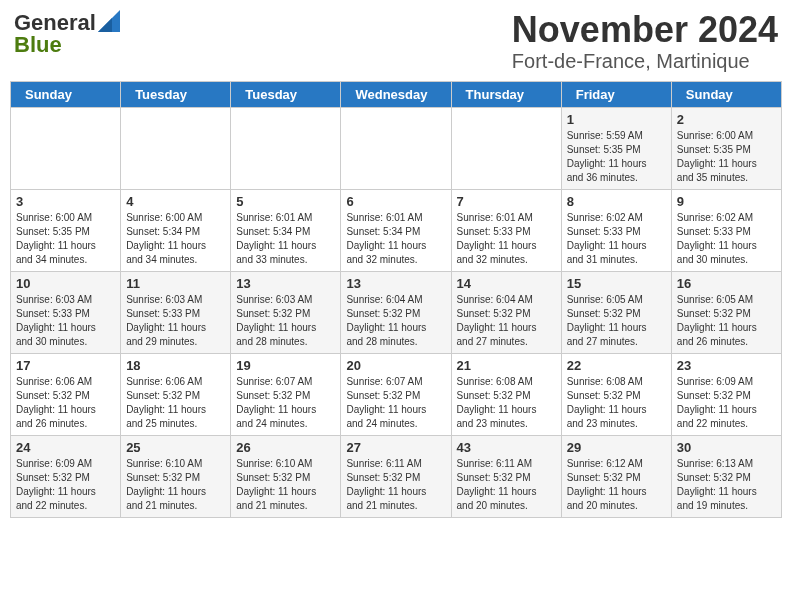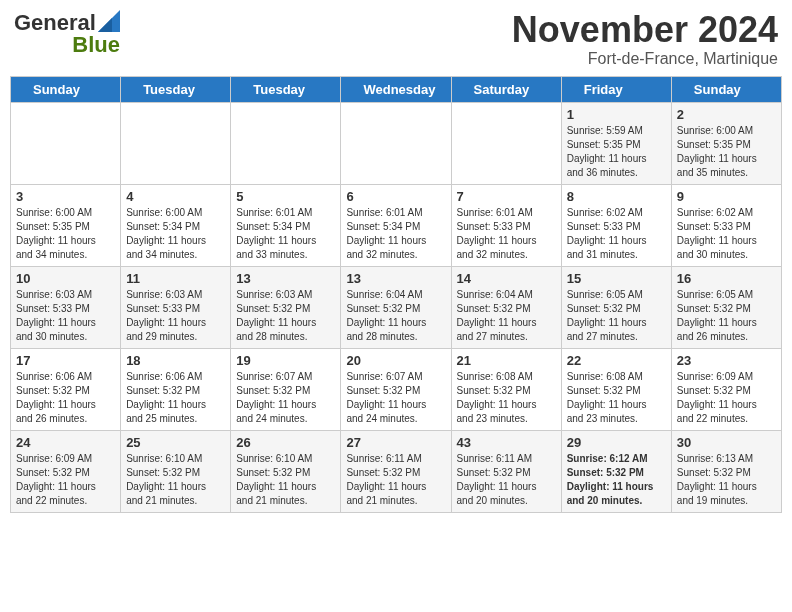--- a/index.html
+++ b/index.html
@@ -13,45 +13,45 @@
     .header {
       display: flex;
       justify-content: space-between;
       align-items: flex-start;
       margin-bottom: 8px;
       padding: 0 4px;
     }
     .logo {
       display: flex;
       flex-direction: column;
-      align-items: flex-end;
+      align-items: flex-start;
     }
     .title-area {
-      text-align: right;
+      text-align: left;
     }
     .month-title {
       font-size: 36px;
       font-weight: bold;
       color: #333;
       line-height: 1.1;
     }
     .location {
-      font-size: 16px;
+      font-size: 20px;
       color: #555;
     }
     .calendar {
       width: 100%;
       border-collapse: collapse;
       table-layout: fixed;
     }
     .calendar th {
       background-color: #2878c3;
       color: #fff;
       text-align: left;
-      padding: 5px 22px;
+      padding: 5px 14px;
       font-size: 13px;
       font-weight: bold;
       border: 1px solid #ccc;
     }
     .calendar td {
       border: 1px solid #ccc;
       vertical-align: top;
       padding: 4px 5px;
       height: 82px;
       font-size: 11px;
@@ -102,21 +102,21 @@
   </div>
 </div>
 
 <table class="calendar">
   <thead>
     <tr>
     <th>Sunday</th>
         <th>Tuesday</th>
         <th>Tuesday</th>
         <th>Wednesday</th>
-        <th>Saturday</th>
+        <th>Thursday</th>
         <th>Friday</th>
         <th>Sunday</th>
       </tr>
   </thead>
   <tbody id="calendar-body">
   <tr class="row-odd">
         <td class="empty-cell"></td>
         <td class="empty-cell"></td>
         <td class="empty-cell"></td>
         <td class="empty-cell"></td>
@@ -292,21 +292,21 @@
 Daylight: 11 hours and 21 minutes.</div>
         </td>
         <td>
           <span class="day-number">43</span>
           <div class="day-info" style="white-space: pre-line;">Sunrise: 6:11 AM
 Sunset: 5:32 PM
 Daylight: 11 hours and 20 minutes.</div>
         </td>
         <td>
           <span class="day-number">29</span>
-          <div class="day-info" style="white-space: pre-line; font-weight: bold;">Sunrise: 6:12 AM
+          <div class="day-info" style="white-space: pre-line;">Sunrise: 6:12 AM
 Sunset: 5:32 PM
 Daylight: 11 hours and 20 minutes.</div>
         </td>
         <td>
           <span class="day-number">30</span>
           <div class="day-info" style="white-space: pre-line;">Sunrise: 6:13 AM
 Sunset: 5:32 PM
 Daylight: 11 hours and 19 minutes.</div>
         </td>
       </tr>

